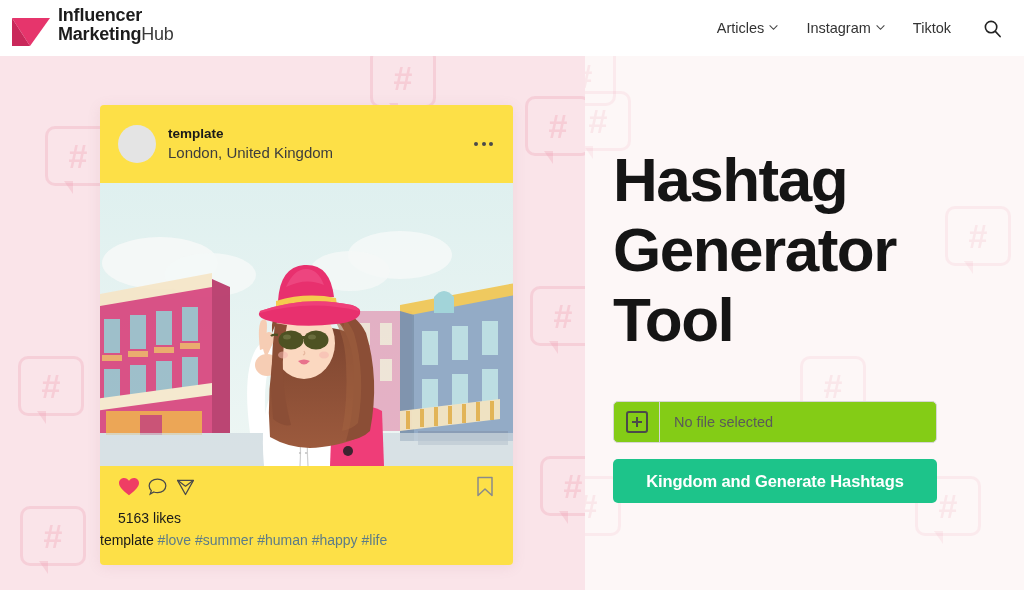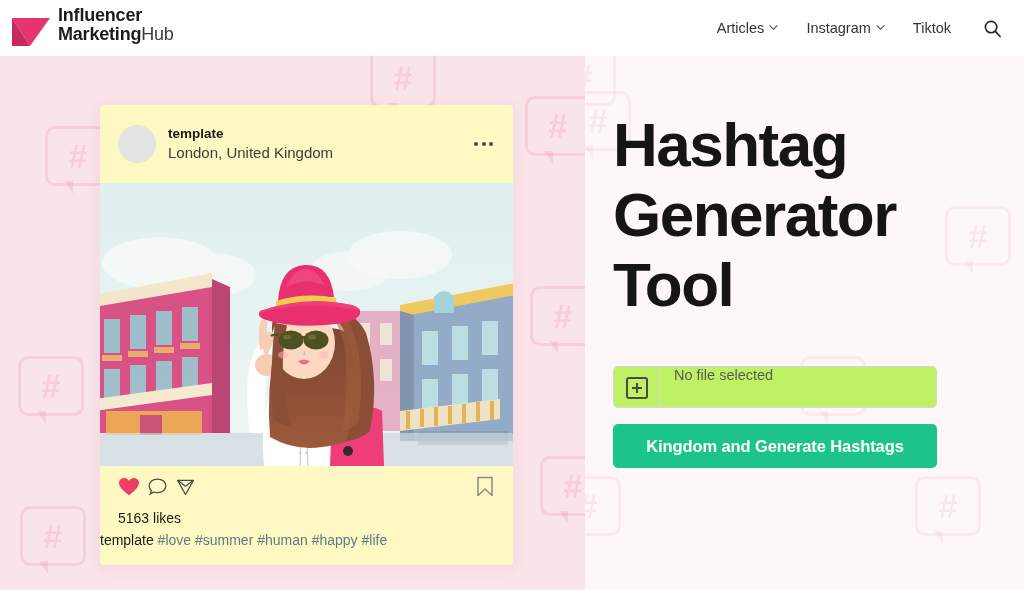--- a/index.html
+++ b/index.html
@@ -59,21 +59,21 @@
     font-size: 14.5px; color: #333; padding: 0 14px; cursor: pointer;
     white-space: nowrap;
   }
   .caret { display: inline-block; width: 9px; height: 9px; position: relative; top: -1px; }
   .caret svg { display:block; }
   .search-btn { padding: 0 14px 0 18px; display: flex; align-items: center; cursor: pointer; }
 
   
   .ig-card {
     position: absolute; left: 100px; top: 105px; width: 413px; height: 460px;
-    background: #fef9c3; border-radius: 4px;
+    background: #fde047; border-radius: 4px;
     box-shadow: 0 2px 14px rgba(150,90,110,0.10);
     overflow: hidden; z-index: 10;
   }
   .ig-head { height: 78px; display: flex; align-items: center; padding: 0 18px; }
   .avatar { width: 38px; height: 38px; border-radius: 50%; background: #e4e4e4; flex: 0 0 38px; }
   .ig-meta { margin-left: 12px; flex: 1; }
   .ig-user { font-size: 13.5px; font-weight: 700; color: #1a1a1a; line-height: 1.35; }
   .ig-loc { font-size: 15px; color: #3d3d3d; line-height: 1.35; }
   .ig-dots { display: flex; gap: 3.5px; align-items: center; padding-right: 2px; cursor: pointer; }
   .ig-dots i { width: 4px; height: 4px; border-radius: 50%; background: #4a4a4a; display: block; }
@@ -85,26 +85,26 @@
   .act > span { cursor: pointer; display: block; }
   .spacer { flex: 1; }
   .ig-likes { font-size: 14px; color: #1a1a1a; padding: 8px 18px 0 18px; }
   .ig-caption { font-size: 14px; color: #1a1a1a; padding: 6px 18px 0 0; }
   .ig-caption .tags { color: #5d7c87; }
 
   
   .right { position: absolute; left: 613px; top: 110px; width: 400px; z-index: 20; }
   .title {
     font-size: 62px; font-weight: 700; color: #151515;
-    line-height: 1.13; letter-spacing: -1.5px;
+    line-height: 1.13; letter-spacing: -1.5px; margin-top: 35px;
   }
   .file-row {
     margin-top: 46px; width: 324px; height: 42px;
-    background: #bef264; border: 1px solid #d6d6d6; border-radius: 5px;
-    display: flex; overflow: hidden; cursor: pointer;
+    background: #84cc16; border: 1px solid #d6d6d6; border-radius: 5px;
+    display: flex; align-items: center; overflow: hidden; cursor: pointer;
   }
   .plus-box {
     width: 46px; height: 42px; display: flex; align-items: center; justify-content: center;
     border-right: 1px solid #d6d6d6; flex: 0 0 46px;
   }
   .plus-sq {
     width: 22px; height: 22px; border: 2px solid #4a4a4a; border-radius: 3px;
     position: relative;
   }
   .plus-sq::before, .plus-sq::after {

